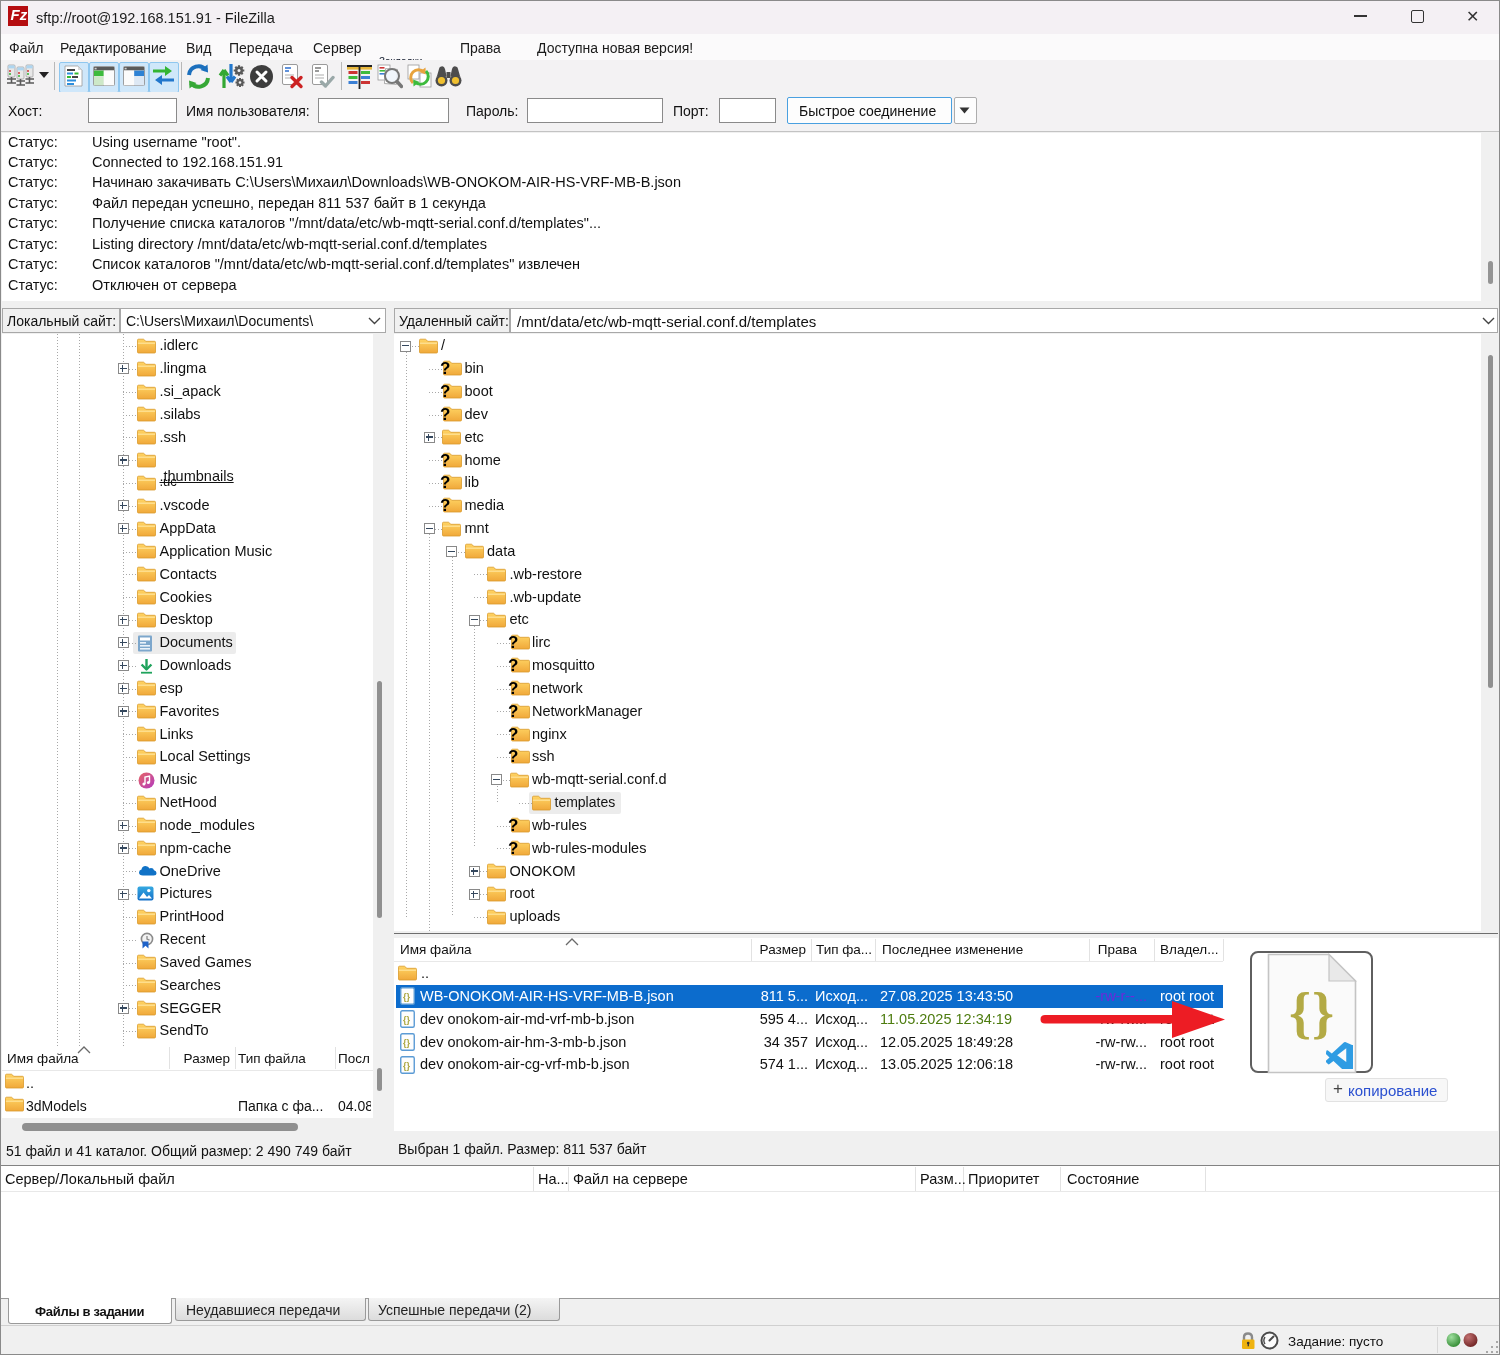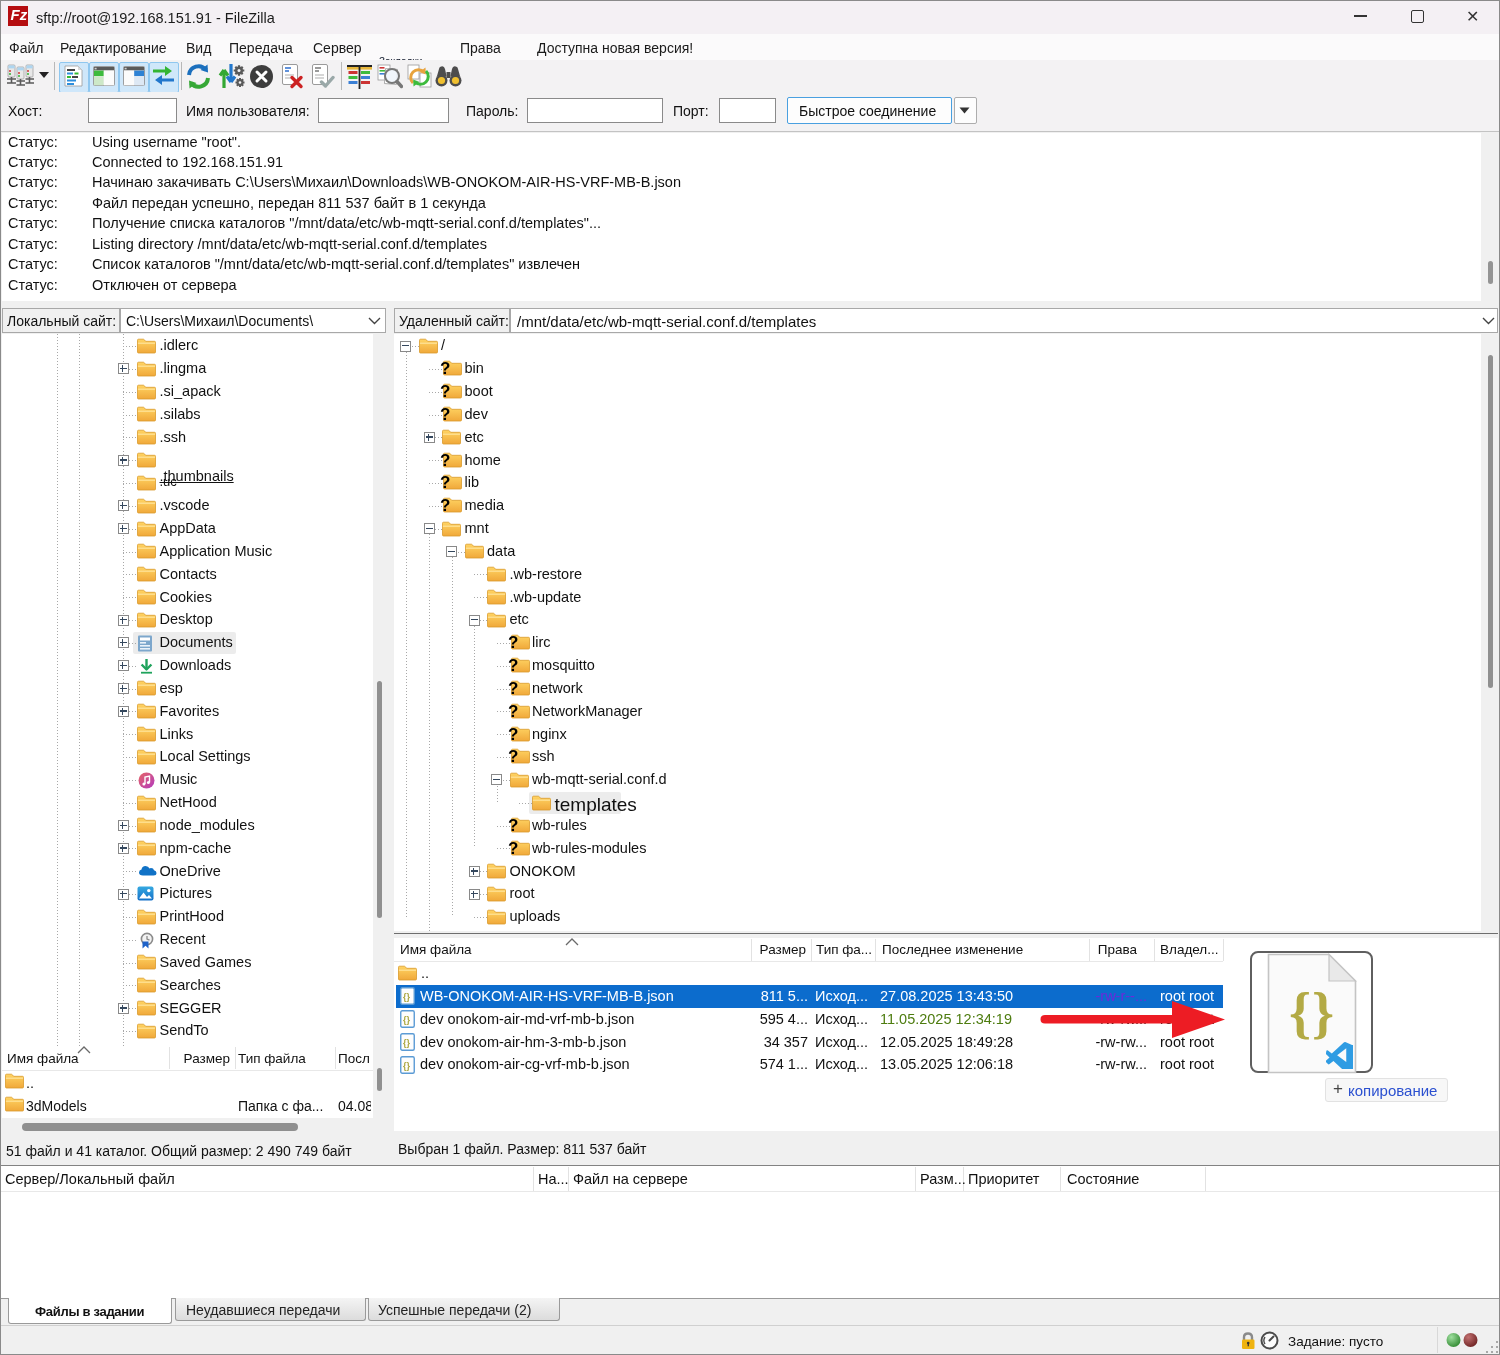--- a/index.html
+++ b/index.html
@@ -847,21 +847,21 @@
 <div class="a" style="left:532.0px;top:794.5px;"><svg width="19" height="16" viewBox="0 0 19 16">
       <defs>
         <linearGradient id="fg" x1="0" y1="0" x2="0" y2="1">
           <stop offset="0" stop-color="#ffd463"></stop>
           <stop offset="1" stop-color="#f0a83a"></stop>
         </linearGradient>
       </defs>
       <path d="M0.5 2.2 Q0.5 1.2 1.5 1.2 L6.2 1.2 Q7 1.2 7.5 1.9 L8.6 3.3 L17.5 3.3 Q18.5 3.3 18.5 4.3 L18.5 14 Q18.5 15 17.5 15 L1.5 15 Q0.5 15 0.5 14 Z" fill="url(#fg)" stroke="#d99a2b" stroke-width="0.8"></path>
       <path d="M0.9 5.2 L18.1 5.2" stroke="#ffe49a" stroke-width="1.2"></path>
     </svg></div>
-<div class="t" style="left:554.5px;top:794.0px;font-size:19px;">templates</div>
+<div class="t" style="left:554.5px;top:794.0px;font-size:14px;">templates</div>
 <div class="tree-hline" style="left:496.5px;top:825.5px;width:13px;"></div>
 <div class="a" style="left:507.5px;top:814.8px;"><svg width="22" height="19" viewBox="0 0 22 19">
       <defs>
         <linearGradient id="fg2" x1="0" y1="0" x2="0" y2="1">
           <stop offset="0" stop-color="#ffd463"></stop>
           <stop offset="1" stop-color="#f0a83a"></stop>
         </linearGradient>
       </defs>
       <path d="M3.5 4.2 Q3.5 3.2 4.5 3.2 L9.2 3.2 Q10 3.2 10.5 3.9 L11.6 5.3 L20.5 5.3 Q21.5 5.3 21.5 6.3 L21.5 16 Q21.5 17 20.5 17 L4.5 17 Q3.5 17 3.5 16 Z" fill="url(#fg2)" stroke="#d99a2b" stroke-width="0.8"></path>
       <text x="0" y="16" font-family="Liberation Sans,sans-serif" font-size="17" font-weight="bold" fill="#000">?</text>

